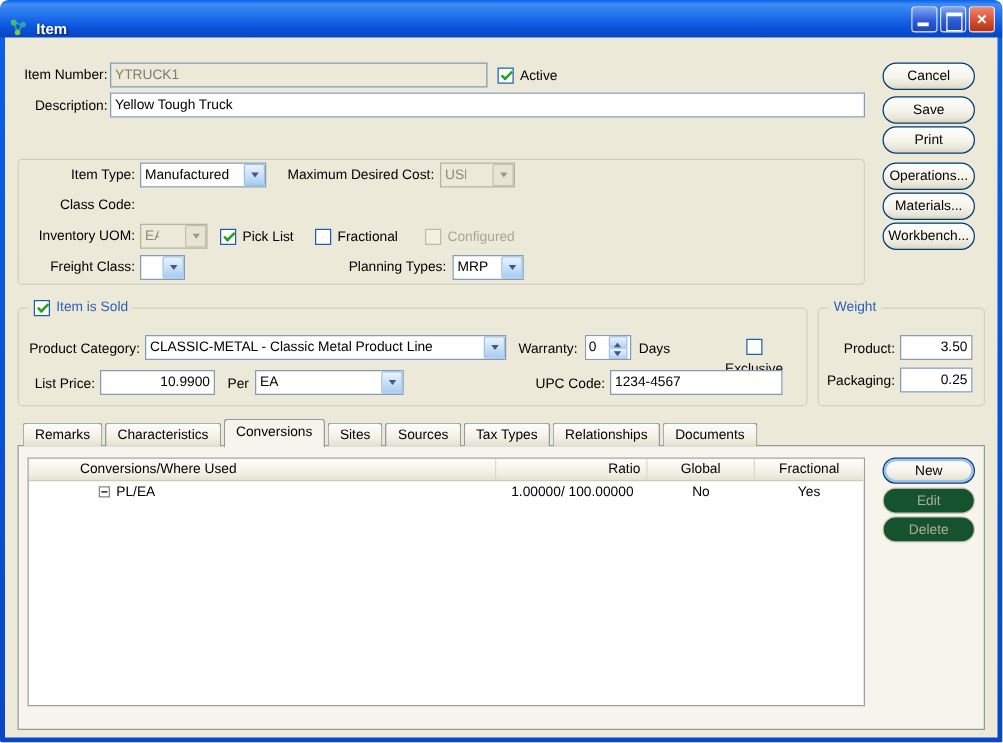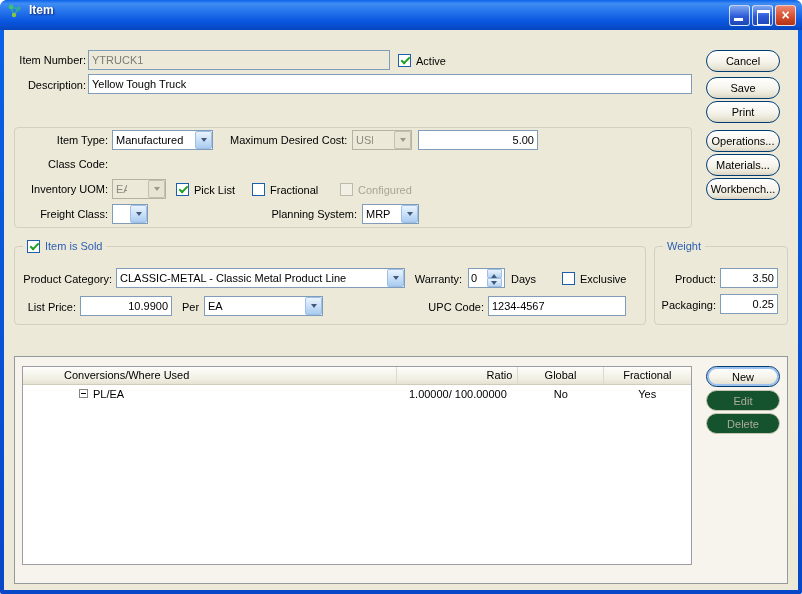--- a/index.html
+++ b/index.html
@@ -5,21 +5,21 @@
   * { box-sizing: border-box; }
   html,body { margin:0; padding:0; }
   body { font-family:"Liberation Sans",sans-serif; font-size:11px; color:#000; background:#fff; }
 
   .window { position:relative; width:802px; height:594px;
             background:linear-gradient(to bottom,#0A62E8,#0747C8);
             border-radius:7px 7px 2px 2px; overflow:hidden; }
 
   .titlebar { position:absolute; left:0; top:0; right:0; height:30px; padding:3px 6px 0 7px;
               background:linear-gradient(to bottom,#0B63E9 0%,#3F8CF3 12%,#2674EC 38%,#0A55DF 72%,#0646BE 100%);
-              border-radius:7px 7px 0 0; display:flex; align-items:flex-start; }
+              border-radius:7px 7px 0 0; display:flex; align-items:flex-end; }
   .title-text { color:#fff; font-weight:bold; font-size:12px; margin-left:6px;
                 text-shadow:1px 1px 2px rgba(0,10,60,.75); }
   .winbtns { position:absolute; right:6px; top:5px; display:flex; gap:2px; }
   .wbtn { width:21px; height:21px; border:1px solid rgba(255,255,255,.75); border-radius:3px;
           position:relative; background:linear-gradient(to bottom,#7FA8F0,#2D5BD8 55%,#1E46B4); }
   .wbtn.close { background:linear-gradient(to bottom,#ED8771,#D8502F 55%,#B03318);
                 color:#fff; font-size:14px; font-weight:bold; text-align:center; line-height:19px; }
   .wbtn.min::after { content:""; position:absolute; left:4px; bottom:4px; width:9px; height:3px; background:#fff; }
   .wbtn.max::after { content:""; position:absolute; left:4px; top:4px; width:11px; height:11px;
                      border:1px solid #fff; border-top:3px solid #fff; }
@@ -145,21 +145,20 @@
     <div class="combo" style="left:108px;top:100px;width:101px;">
       <span class="val">Manufactured</span>
       <span class="dd"></span>
     </div>
 
     <div class="lbl r" style="left:226px;top:101px;width:116px;">Maximum Desired Cost:</div>
     <div class="combo disabled" style="left:348px;top:100px;width:60px;">
       <span class="val">USD - $</span>
       <span class="dd"></span>
     </div>
-    <input class="tb num" style="left: 414px; top: 100px; width: 120px;" value="5.00">
 
     <div class="lbl r" style="left:10px;top:125px;width:94px;">Class Code:</div>
 
     <div class="lbl r" style="left:10px;top:150px;width:94px;">Inventory UOM:</div>
     <div class="combo disabled" style="left:108px;top:149px;width:54px;">
       <span class="val">EA</span>
       <span class="dd"></span>
     </div>
     <span class="check checked" style="left:172px;top:152px;">
       <span class="box"></span>
@@ -172,21 +171,21 @@
     <span class="check disabled" style="left:336px;top:152px;">
       <span class="box"></span>
       <span class="t">Configured</span>
     </span>
 
     <div class="lbl r" style="left:10px;top:175px;width:94px;">Freight Class:</div>
     <div class="combo" style="left:108px;top:174px;width:36px;">
       <span class="val"></span>
       <span class="dd"></span>
     </div>
-    <div class="lbl r" style="left:240px;top:175px;width:113px;">Planning System:</div>
+    <div class="lbl r" style="left:240px;top:175px;width:113px;">Planning Types:</div>
     <div class="combo" style="left:358px;top:174px;width:57px;">
       <span class="val">MRP</span>
       <span class="dd"></span>
     </div>
 
     <div class="btn" style="left:702px;top:100px;">Operations...</div>
     <div class="btn" style="left:702px;top:124px;">Materials...</div>
     <div class="btn" style="left:702px;top:148px;">Workbench...</div>
 
     <div class="group" style="left:10px;top:216px;width:632px;height:79px;">
@@ -205,21 +204,21 @@
     </div>
     <div class="lbl r" style="left:398px;top:240px;width:60px;">Warranty:</div>
     <div class="spinner" style="left:464px;top:238px;width:37px;">
       <input class="spinval" value="0" style="">
       <div class="spinbtns">
         <div class="sb up"></div>
         <div class="sb down"></div>
       </div>
     </div>
     <div class="lbl" style="left:507px;top:240px;">Days</div>
-    <span class="check" style="left:558px;top:241px;">
+    <span class="check" style="left:576px;top:241px;flex-direction:column;">
       <span class="box"></span>
       <span class="t">Exclusive</span>
     </span>
 
     <div class="lbl r" style="left:14px;top:268px;width:58px;">List Price:</div>
     <input class="tb num" style="left: 76px; top: 266px; width: 92px;" value="10.9900">
     <div class="lbl" style="left:178px;top:268px;">Per</div>
     <div class="combo" style="left:200px;top:266px;width:119px;">
       <span class="val">EA</span>
       <span class="dd"></span>
@@ -230,20 +229,30 @@
     <div class="group" style="left:650px;top:216px;width:134px;height:79px;">
       <div class="legend">
         <span class="t">Weight</span>
       </div>
     </div>
     <div class="lbl r" style="left:654px;top:240px;width:58px;">Product:</div>
     <input class="tb num" style="left: 716px; top: 238px; width: 58px;" value="3.50">
     <div class="lbl r" style="left:654px;top:266px;width:58px;">Packaging:</div>
     <input class="tb num" style="left: 716px; top: 264px; width: 58px;" value="0.25">
 
+    <div class="tabstrip">
+      <div class="tab">Remarks</div>
+      <div class="tab">Characteristics</div>
+      <div class="tab active">Conversions</div>
+      <div class="tab">Sites</div>
+      <div class="tab">Sources</div>
+      <div class="tab">Tax Types</div>
+      <div class="tab">Relationships</div>
+      <div class="tab">Documents</div>
+    </div>
 
     <div class="tabpanel"></div>
 
     <div class="grid">
       <div class="ghead">
         <div class="gh c1">Conversions/Where Used</div>
         <div class="gh c2">Ratio</div>
         <div class="gh c3">Global</div>
         <div class="gh c4">Fractional</div>
       </div>

